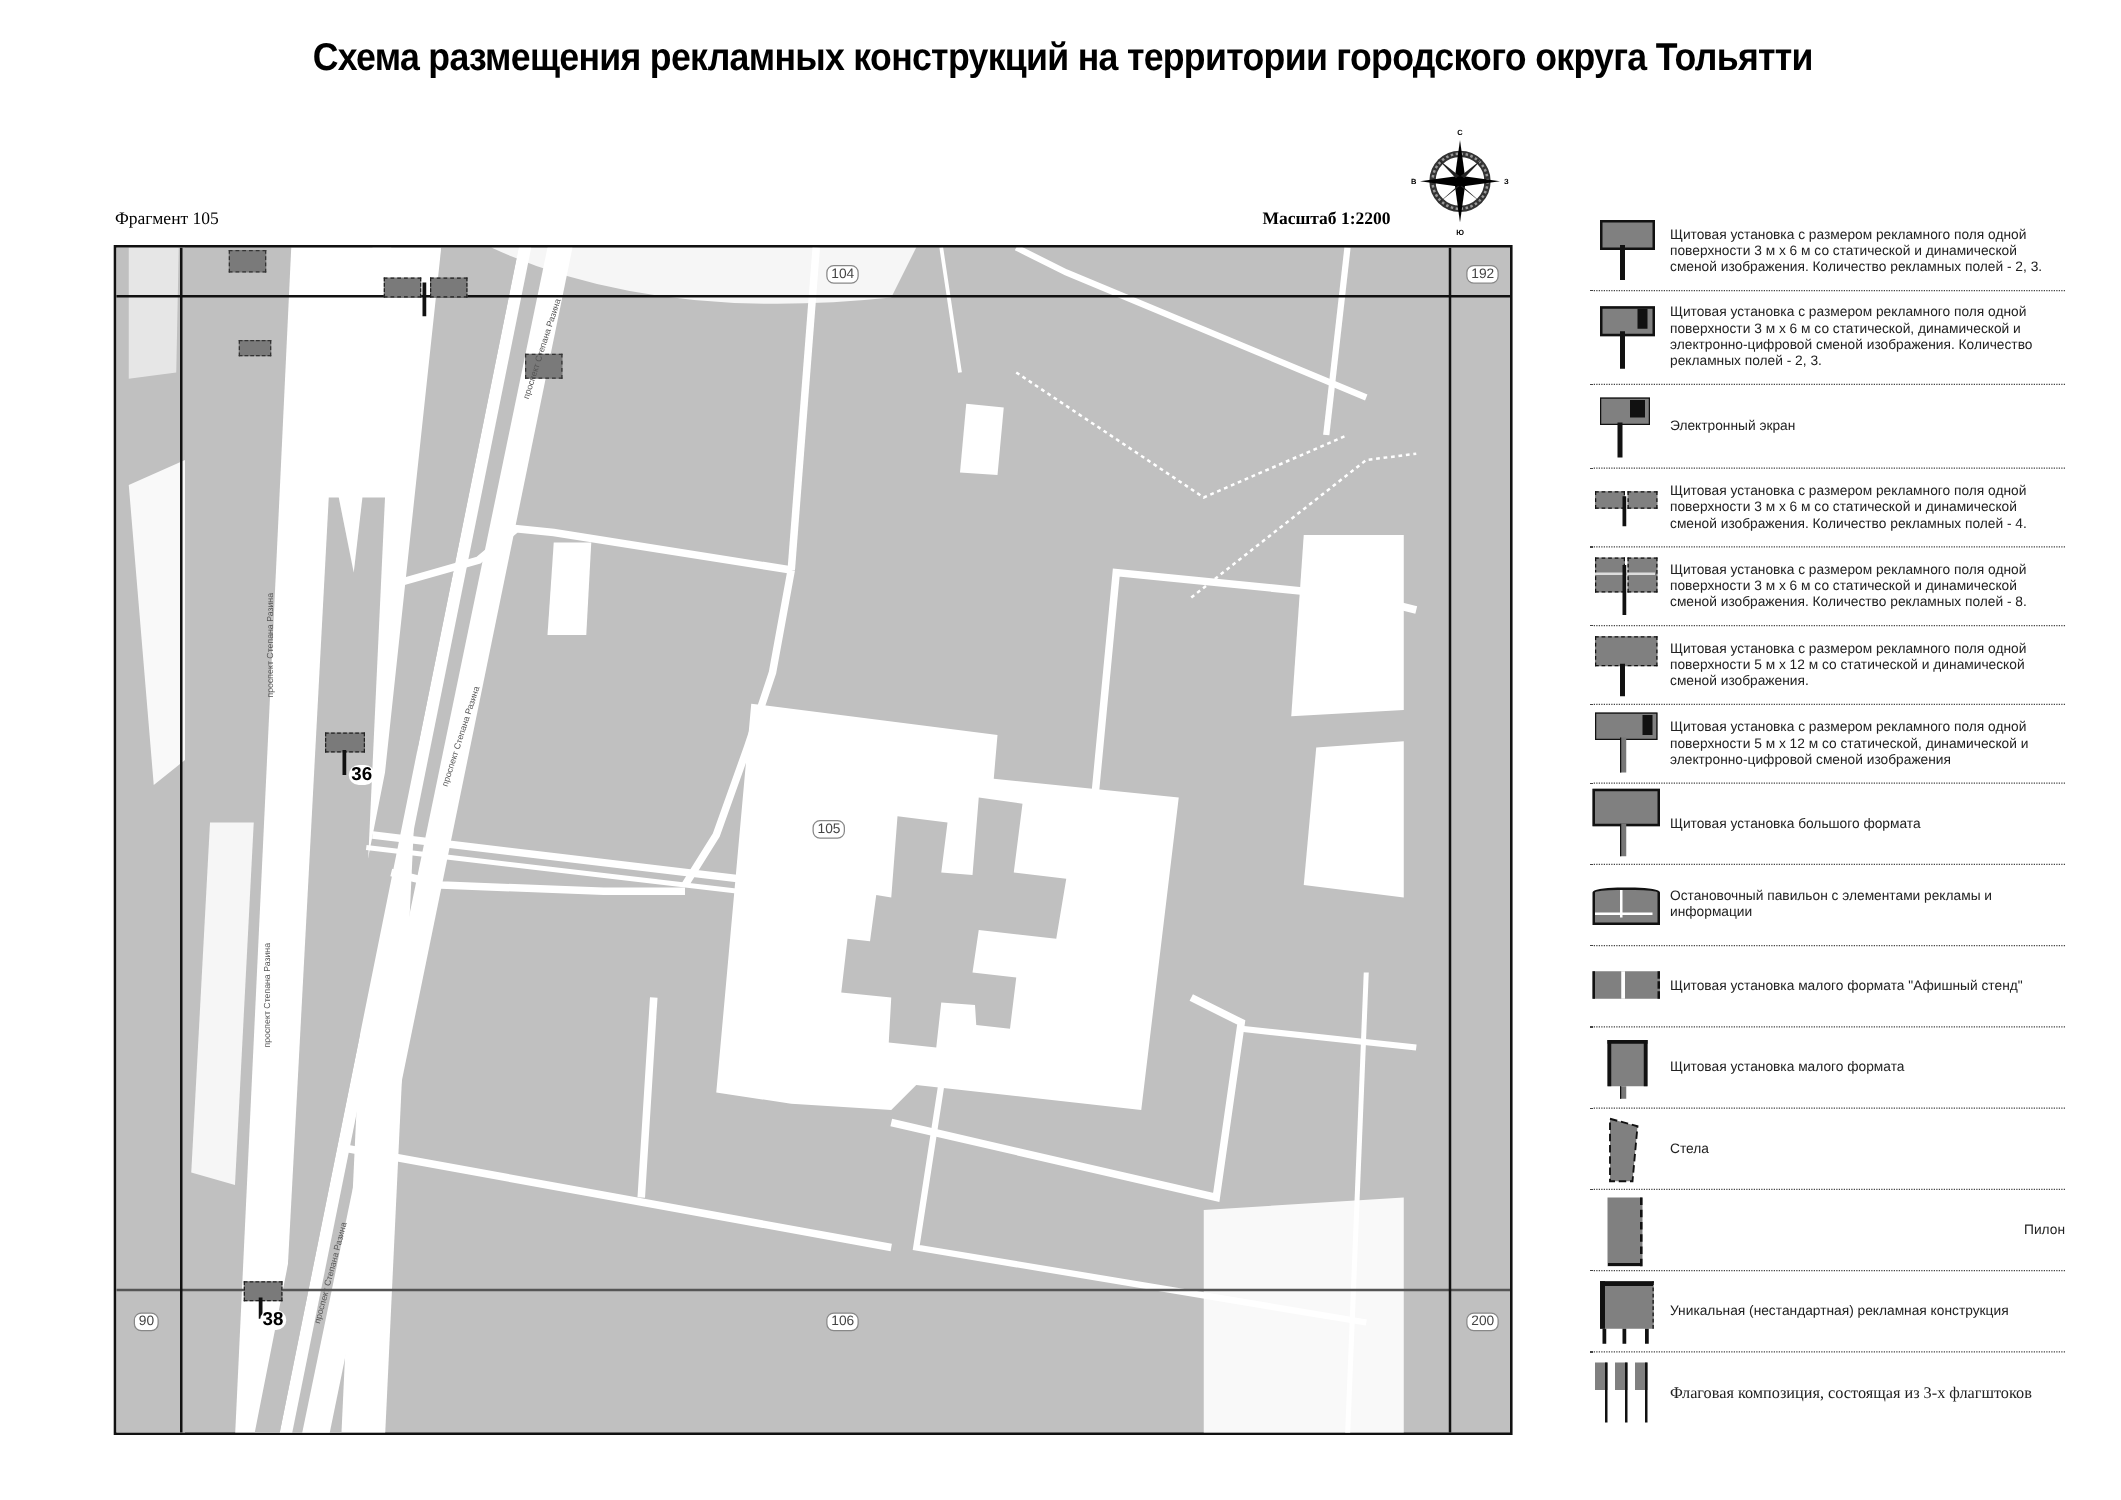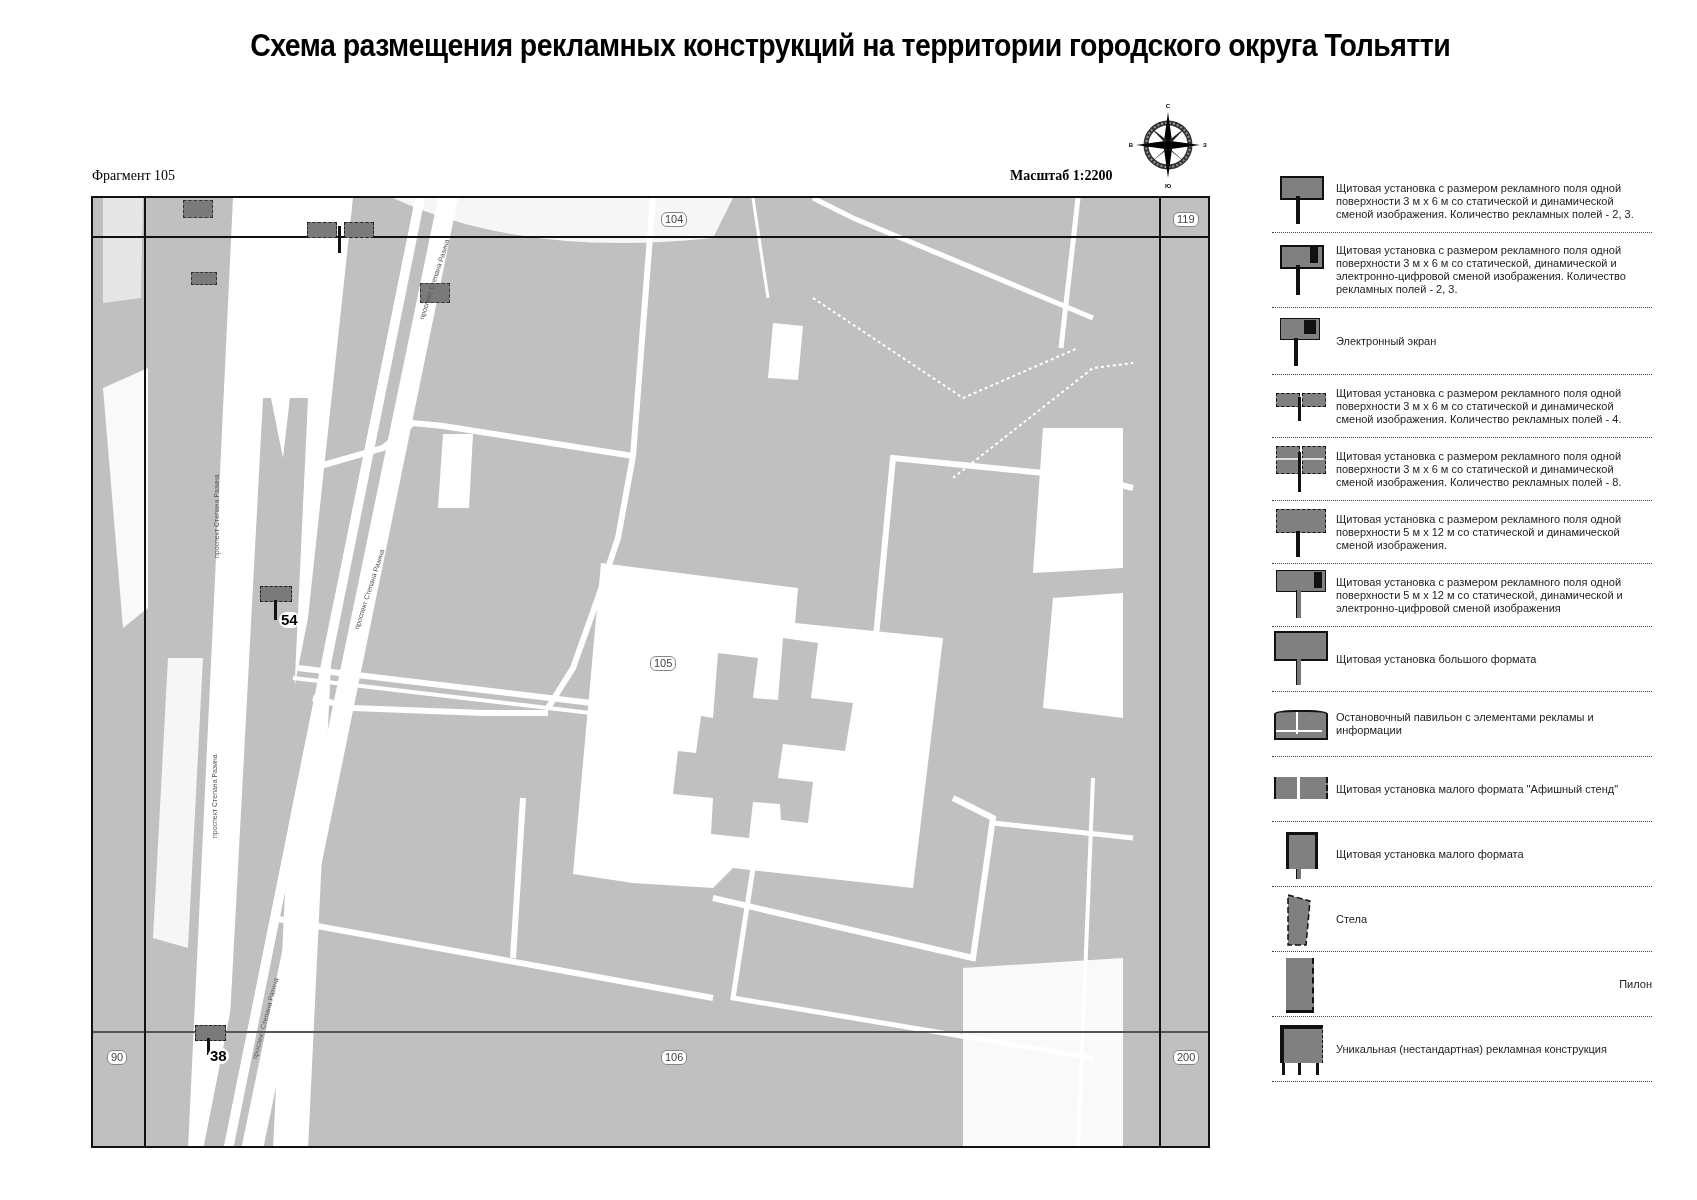--- a/index.html
+++ b/index.html
@@ -95,37 +95,37 @@
     <path d="M300,0 Q430,60 620,40 L640,0 Z" fill="#ffffff" opacity="0.85"></path>
     <path d="M10,0 L50,0 L48,100 L10,105 Z" fill="#ffffff" opacity="0.6"></path>
   </svg>
 
   <div style="position:absolute;left:0;top:38px;width:1119px;height:2px;background:#111;"></div>
   <div style="position:absolute;left:0;top:833px;width:1119px;height:2px;background:#555;"></div>
   <div style="position:absolute;left:51px;top:0;width:2px;height:952px;background:#111;"></div>
   <div style="position:absolute;left:1066px;top:0;width:2px;height:952px;background:#111;"></div>
 
   <span class="tile-label" style="left:568px;top:14px;">104</span>
-  <span class="tile-label" style="left:1080px;top:14px;">119</span>
+  <span class="tile-label" style="left:1080px;top:14px;">192</span>
   <span class="tile-label" style="left:557px;top:458px;">105</span>
   <span class="tile-label" style="left:14px;top:852px;">90</span>
   <span class="tile-label" style="left:568px;top:852px;">106</span>
   <span class="tile-label" style="left:1080px;top:852px;">200</span>
 
   <div style="position:absolute;left:90px;top:2px;width:28px;height:16px;background:#7a7a7a;border:1px dashed #333;"></div>
   <div style="position:absolute;left:98px;top:74px;width:24px;height:11px;background:#7a7a7a;border:1px dashed #333;"></div>
   <div style="position:absolute;left:327px;top:85px;width:28px;height:18px;background:#7a7a7a;border:1px dashed #333;"></div>
 
   <div style="position:absolute;left:214px;top:24px;width:28px;height:14px;background:#7a7a7a;border:1px dashed #222;"></div>
   <div style="position:absolute;left:251px;top:24px;width:28px;height:14px;background:#7a7a7a;border:1px dashed #222;"></div>
   <div style="position:absolute;left:245px;top:28px;width:3px;height:27px;background:#111;"></div>
 
   <div style="position:absolute;left:167px;top:388px;width:30px;height:14px;background:#7a7a7a;border:1px dashed #222;"></div>
   <div style="position:absolute;left:181px;top:402px;width:3px;height:20px;background:#111;"></div>
-  <span class="marker-num" style="left:186px;top:414px;">54</span>
+  <span class="marker-num" style="left:186px;top:414px;">36</span>
 
   <div style="position:absolute;left:102px;top:827px;width:29px;height:14px;background:#7a7a7a;border:1px dashed #222;"></div>
   <div style="position:absolute;left:114px;top:840px;width:3px;height:17px;background:#111;"></div>
   <span class="marker-num" style="left:115px;top:850px;">38</span>
 
   <span style="position:absolute;left:120px;top:360px;font-size:7px;color:#555;transform:rotate(-90deg);transform-origin:left top;white-space:nowrap;">проспект Степана Разина</span>
   <span style="position:absolute;left:118px;top:640px;font-size:7px;color:#555;transform:rotate(-90deg);transform-origin:left top;white-space:nowrap;">проспект Степана Разина</span>
   <span style="position:absolute;left:260px;top:430px;font-size:7px;color:#555;transform:rotate(-72deg);transform-origin:left top;white-space:nowrap;">проспект Степана Разина</span>
   <span style="position:absolute;left:158px;top:860px;font-size:7px;color:#555;transform:rotate(-75deg);transform-origin:left top;white-space:nowrap;">проспект Степана Разина</span>
   <span style="position:absolute;left:325px;top:120px;font-size:7px;color:#555;transform:rotate(-72deg);transform-origin:left top;white-space:nowrap;">проспект Степана Разина</span>
@@ -232,13 +232,24 @@
   </div>
   <div class="legend-item" style="height:64px;">
     <div class="legend-icon">
       <div style="position:absolute;left:8px;top:8px;width:38px;height:34px;background:#808080;border-top:4px solid #111;border-left:4px solid #111;border-right:1px dashed #111;"></div>
       <div style="position:absolute;left:10px;top:46px;width:3px;height:12px;background:#111;"></div>
       <div style="position:absolute;left:26px;top:46px;width:3px;height:12px;background:#111;"></div>
       <div style="position:absolute;left:44px;top:46px;width:3px;height:12px;background:#111;"></div>
     </div>
     <div class="legend-text">Уникальная (нестандартная) рекламная конструкция</div>
   </div>
+  <div class="legend-item" style="height:64px;border-bottom:none;">
+    <div class="legend-icon">
+      <div style="position:absolute;left:4px;top:8px;width:10px;height:22px;background:#808080;"></div>
+      <div style="position:absolute;left:12px;top:8px;width:2px;height:48px;background:#111;"></div>
+      <div style="position:absolute;left:20px;top:8px;width:10px;height:22px;background:#808080;"></div>
+      <div style="position:absolute;left:28px;top:8px;width:2px;height:48px;background:#111;"></div>
+      <div style="position:absolute;left:36px;top:8px;width:10px;height:22px;background:#808080;"></div>
+      <div style="position:absolute;left:44px;top:8px;width:2px;height:48px;background:#111;"></div>
+    </div>
+    <div class="legend-text serif">Флаговая композиция, состоящая из 3-х флагштоков</div>
+  </div>
 </div>
 
 </body></html>

